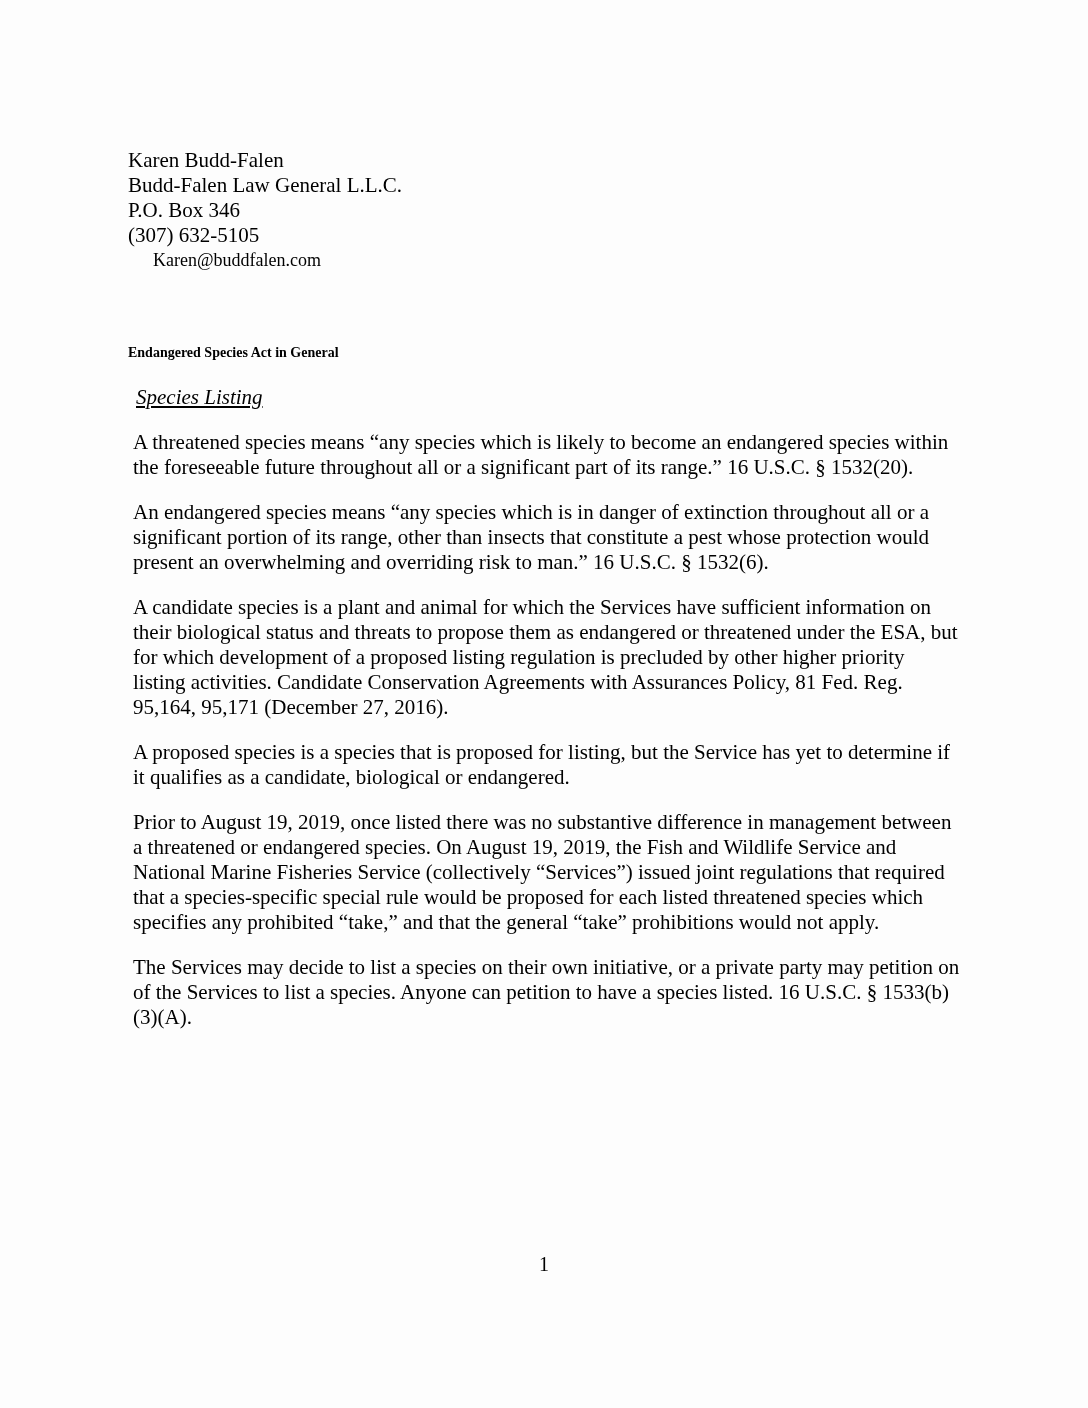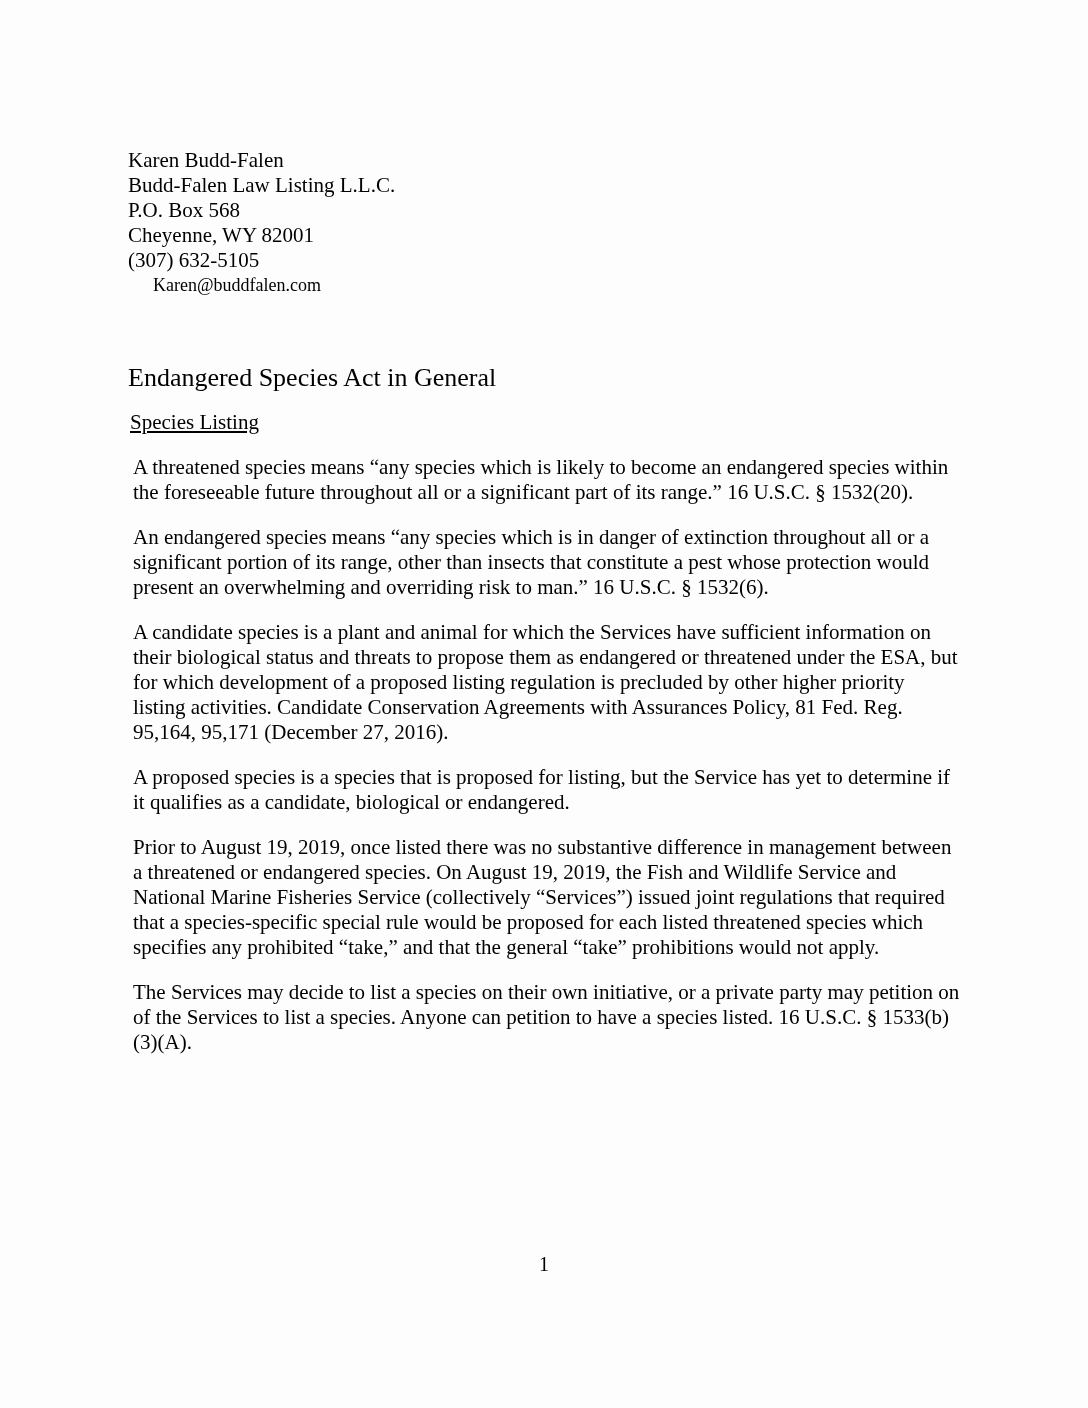--- a/index.html
+++ b/index.html
@@ -22,27 +22,28 @@
   }
   .letterhead {
     font-size: 21px;
     line-height: 25px;
   }
   .letterhead .email {
     font-size: 18px;
     margin-left: 25px;
   }
   .doc-title {
-    font-size: 26px;
-    font-weight: normal;
+    font-size: 14px;
+    font-weight: bold;
     margin: 67px 0 0 0;
   }
   .underline-heading {
     text-decoration: underline;
-    margin: 20px 0 0 2px;
+    margin: 20px 0 0 8px;
+    font-style: italic;
   }
   .italic-heading {
     font-style: italic;
     margin: 20px 0 0 0;
   }
   p.body-para {
     margin: 20px 0 0 5px;
   }
   .page-footer {
     position: absolute;
@@ -53,23 +54,22 @@
     font-size: 20px;
   }
 </style>
 </head>
 <body>
 
 <div class="page">
 
   <div class="letterhead">
     <div>Karen Budd-Falen</div>
-    <div>Budd-Falen Law Listing L.L.C.</div>
-    <div>P.O. Box 568</div>
-    <div>Cheyenne, WY 82001</div>
+    <div>Budd-Falen Law General L.L.C.</div>
+    <div>P.O. Box 346</div>
     <div>(307) 632-5105</div>
     <div class="email">Karen@buddfalen.com</div>
   </div>
 
   <h1 class="doc-title">Endangered Species Act in General</h1>
 
   <div class="underline-heading">Species Listing</div>
 
 
   <p class="body-para">A threatened species means “any species which is likely to become an endangered species within the foreseeable future throughout all or a significant part of its range.” 16 U.S.C. § 1532(20).</p>

